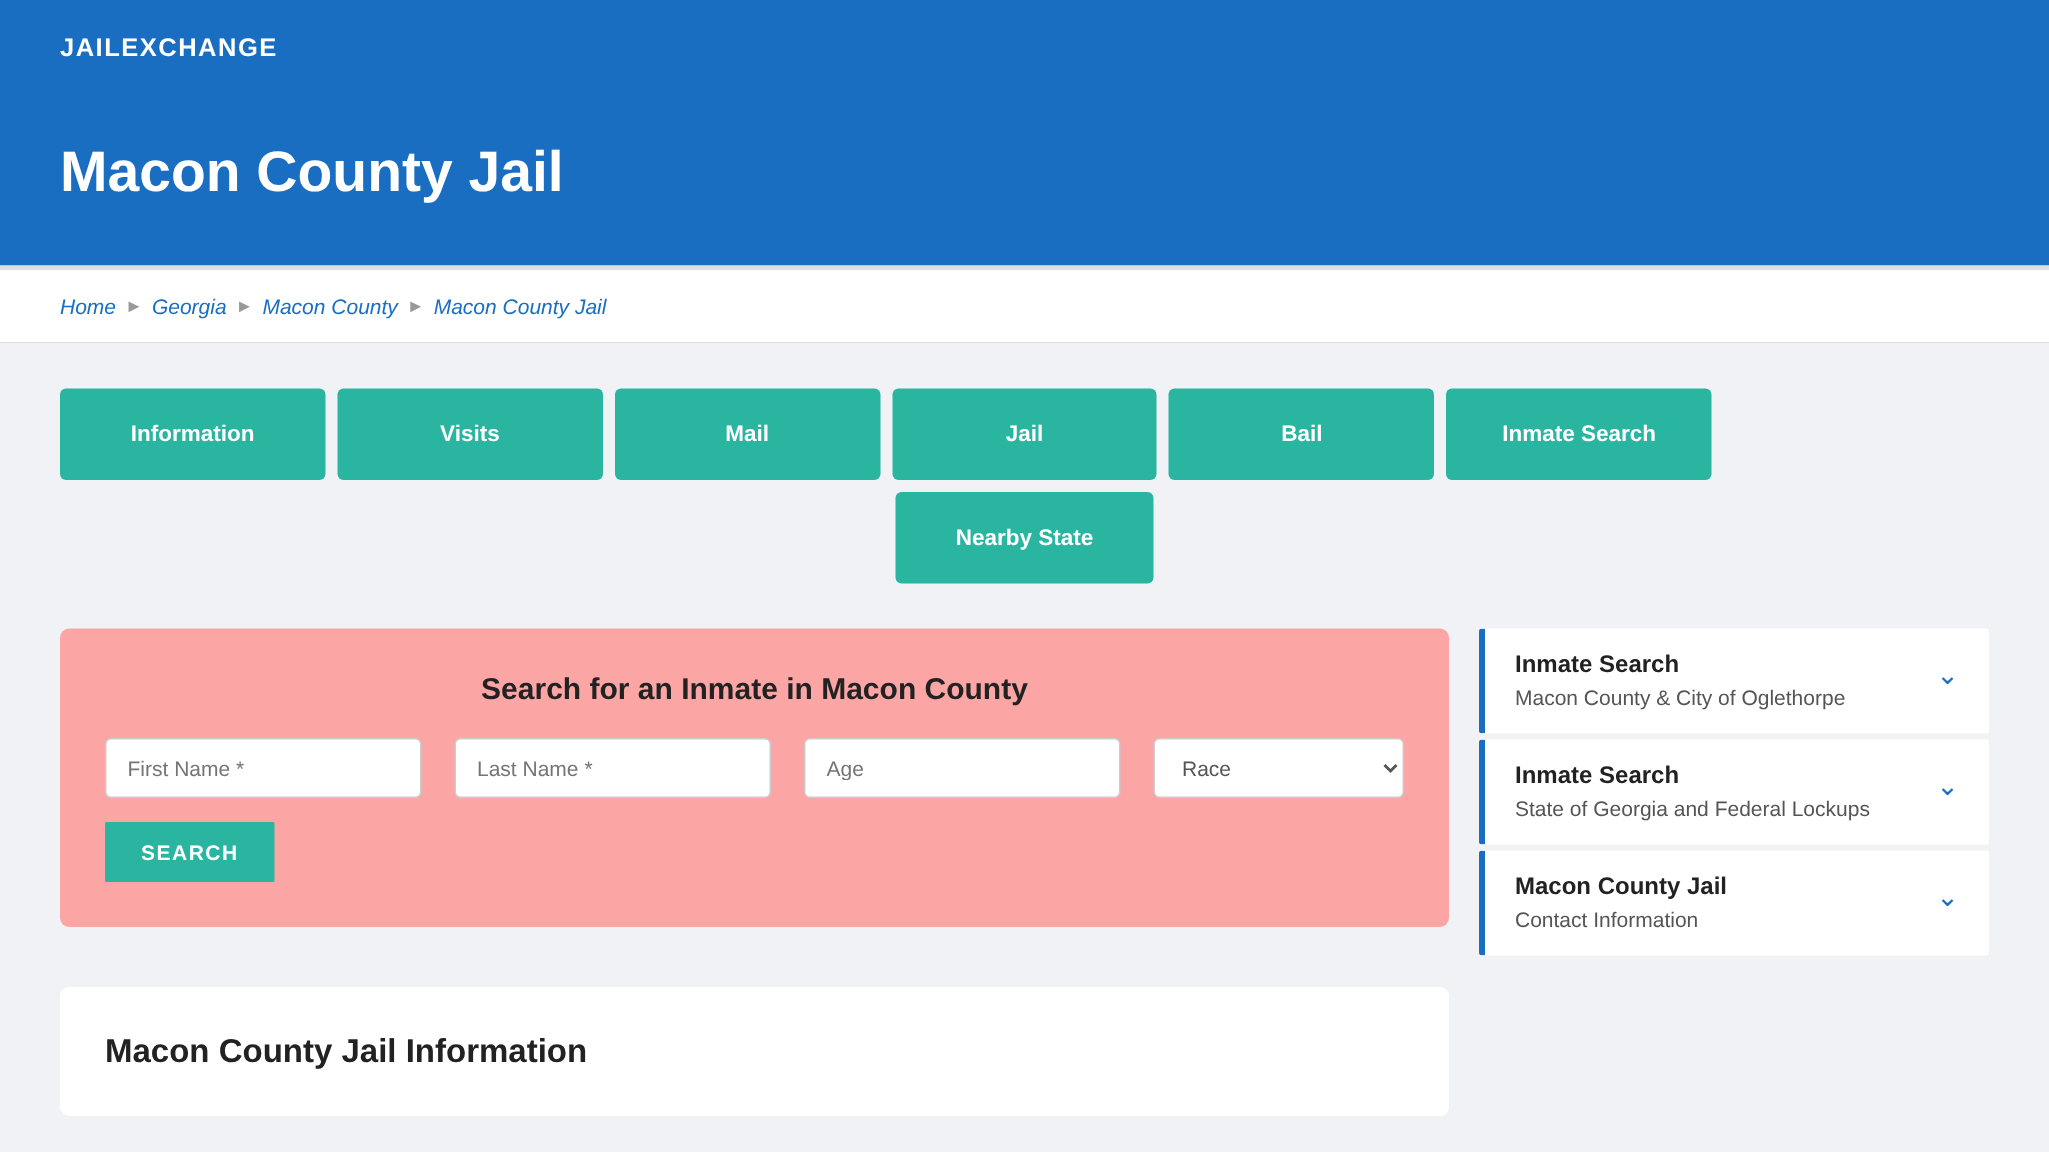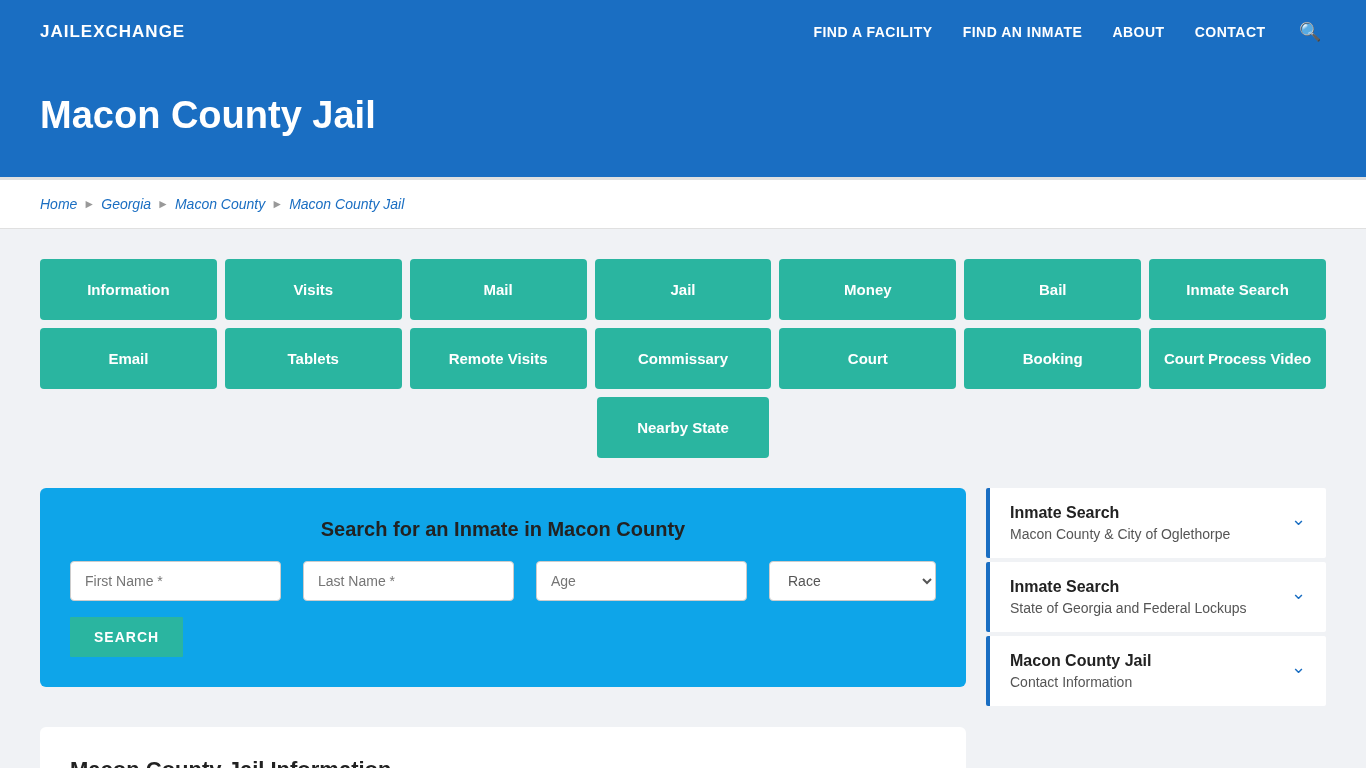--- a/index.html
+++ b/index.html
@@ -131,21 +131,21 @@
     }
 
     
     .lower-section {
       display: flex;
       gap: 20px;
     }
 
     
     .search-form-card {
-      background: #0ea5e9;
+      background: #fca5a5;
       border-radius: 6px;
       padding: 30px;
       flex: 1;
     }
     .search-form-card h2 {
       text-align: center;
       font-size: 20px;
       font-weight: 700;
       margin-bottom: 20px;
       color: #222;
@@ -233,27 +233,20 @@
     }
   </style>
 </head>
 <body>
 
 <header class="header">
   <div class="logo">
     <span>JAIL</span>
       <span>EXCHANGE</span>
   </div>
-  <nav class="nav">
-    <a>FIND A FACILITY</a>
-    <a>FIND AN INMATE</a>
-    <a>ABOUT</a>
-    <a>CONTACT</a>
-    <button class="search-icon-btn">🔍</button>
-  </nav>
 </header>
 
 <div class="hero">
   <h1>Macon County Jail</h1>
 </div>
 
 <div class="header-divider"></div>
 
 <div class="breadcrumb-bar">
   <div class="breadcrumb">
@@ -267,34 +260,24 @@
   </div>
 </div>
 
 <div class="main-content">
 
   <div class="button-grid">
     <button class="grid-btn">Information</button>
     <button class="grid-btn">Visits</button>
     <button class="grid-btn">Mail</button>
     <button class="grid-btn">Jail</button>
-    <button class="grid-btn">Money</button>
     <button class="grid-btn">Bail</button>
     <button class="grid-btn">Inmate Search</button>
   </div>
 
-  <div class="button-grid">
-    <button class="grid-btn">Email</button>
-    <button class="grid-btn">Tablets</button>
-    <button class="grid-btn">Remote Visits</button>
-    <button class="grid-btn">Commissary</button>
-    <button class="grid-btn">Court</button>
-    <button class="grid-btn">Booking</button>
-    <button class="grid-btn">Court Process Video</button>
-  </div>
 
   <div class="button-grid-row3">
     <button class="grid-btn-nearby">Nearby State</button>
   </div>
 
   <div class="lower-section">
 
     <div style="flex:1; display:flex; flex-direction:column; gap:20px;">
 
       <div class="search-form-card">

